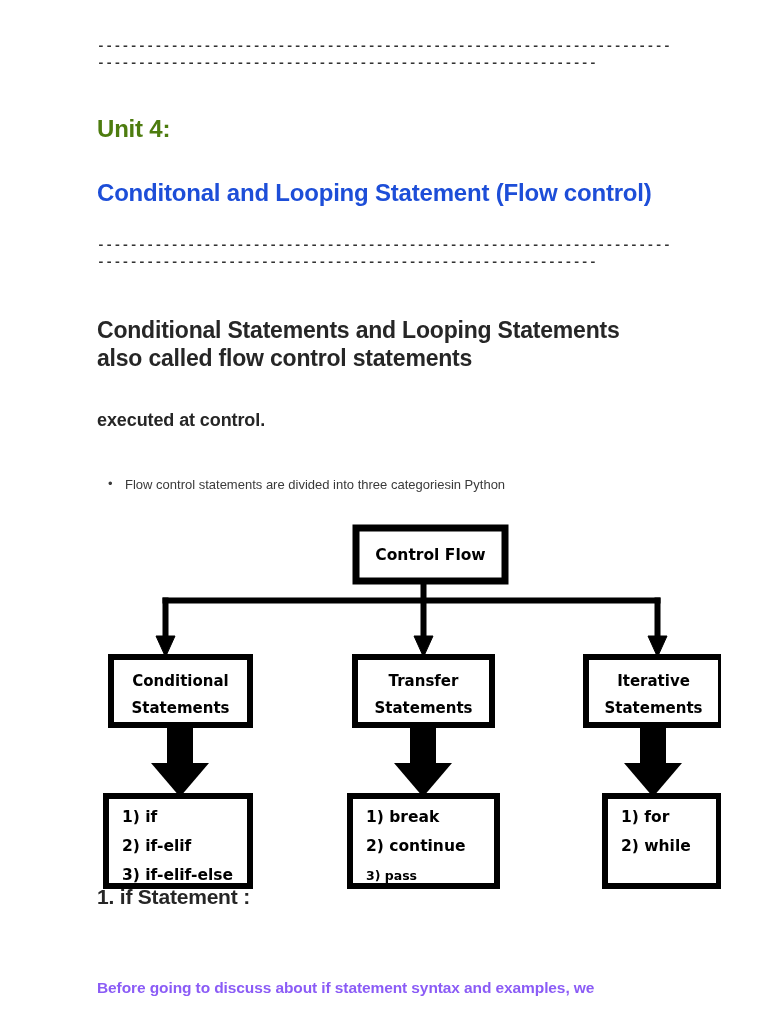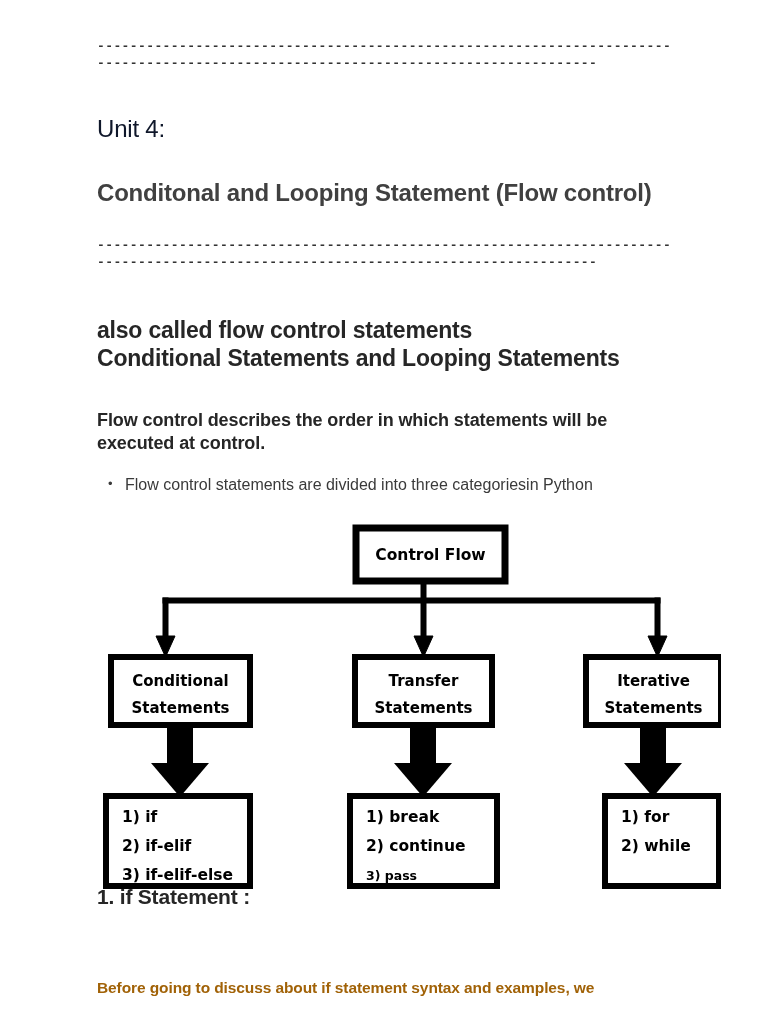--- a/index.html
+++ b/index.html
@@ -36,29 +36,29 @@
     white-space: nowrap;
     overflow: hidden;
     font-weight: 700;
   }
   .sep-line.short { width: 552px; }
 
   
   .unit-title {
     font-size: 24px;
     line-height: 30px;
-    font-weight: 400;
-    color: #0f172a;
+    font-weight: 700;
+    color: #4d7c0f;
     letter-spacing: -0.2px;
   }
   .doc-title {
     font-size: 24px;
     line-height: 30px;
     font-weight: 600;
-    color: #404040;
+    color: #1d4ed8;
     letter-spacing: -0.2px;
   }
   .section-heading {
     font-size: 23px;
     line-height: 28px;
     font-weight: 700;
     color: #262626;
     letter-spacing: -0.2px;
   }
   .lead-paragraph {
@@ -72,34 +72,34 @@
     font-size: 21px;
     line-height: 26px;
     font-weight: 700;
     color: #262626;
     letter-spacing: -0.2px;
   }
   .body-paragraph {
     font-size: 15.5px;
     line-height: 19px;
     font-weight: 700;
-    color: #a16207;
+    color: #8b5cf6;
     letter-spacing: -0.1px;
   }
 
   
   .bullet-list {
     margin: 0;
     padding: 0;
     list-style: none;
   }
   .bullet-item {
     position: relative;
     padding-left: 28px;
-    font-size: 16px;
+    font-size: 13px;
     line-height: 16px;
     font-weight: 400;
     color: #3a3a3a;
   }
   .bullet-item::before {
     content: "\2022";
     position: absolute;
     left: 11px;
     top: -1px;
     font-size: 13px;
@@ -136,26 +136,25 @@
   <div class="unit-title" style="position:absolute; left:0; top:114px;">Unit 4:</div>
 
   <div class="doc-title" style="position:absolute; left:0; top:178px;">Conditonal and Looping Statement (Flow control)</div>
 
   <div class="sep-group" style="position:absolute; left:0; top:237px;">
     <div class="sep-line">----------------------------------------------------------------------</div>
     <div class="sep-line short">-------------------------------------------------------------</div>
   </div>
 
   <div style="position:absolute; left:0; top:316px;">
+    <div class="section-heading">Conditional Statements and Looping Statements</div>
     <div class="section-heading">also called flow control statements</div>
-    <div class="section-heading">Conditional Statements and Looping Statements</div>
   </div>
 
   <div style="position:absolute; left:0; top:409px;">
-    <div class="lead-paragraph">Flow control describes the order in which statements will be</div>
     <div class="lead-paragraph">executed at control.</div>
   </div>
 
   <ul class="bullet-list" style="position:absolute; left:0; top:477px;">
     <li class="bullet-item">Flow control statements are divided into three categoriesin Python</li>
   </ul>
 
   <div class="diagram" style="position:absolute; left:0; top:520px;">
     <svg width="624" height="370" viewBox="0 0 624 370" xmlns="http://www.w3.org/2000/svg">
 

